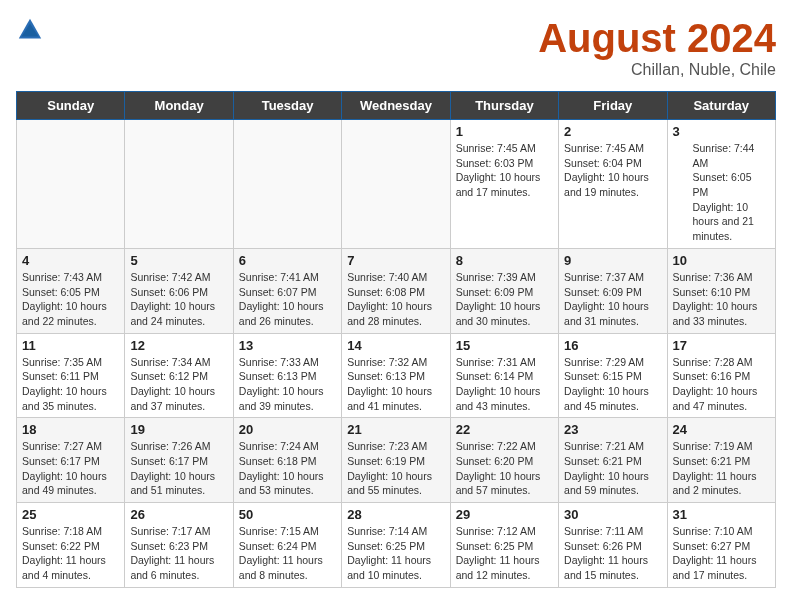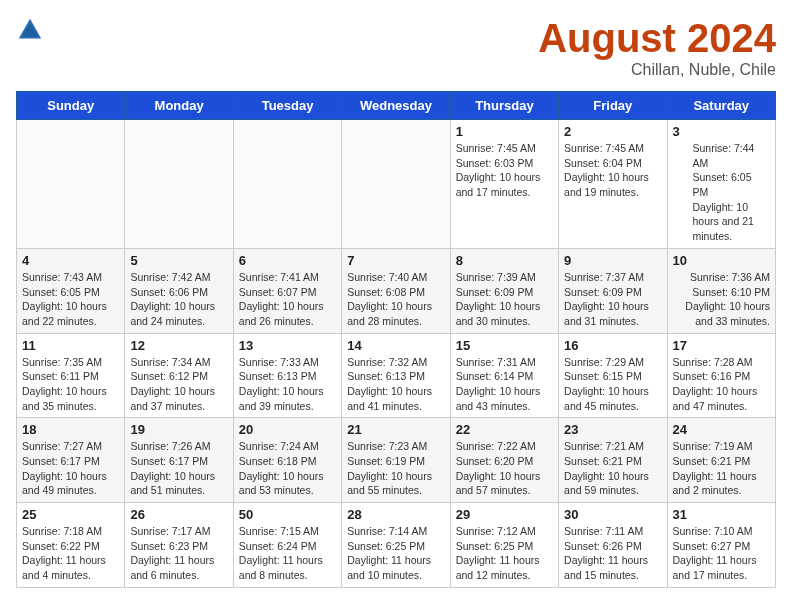--- a/index.html
+++ b/index.html
@@ -46,21 +46,21 @@
     .location {
       font-size: 16px;
       color: #555;
     }
     table {
       width: 100%;
       border-collapse: collapse;
       font-size: 11px;
     }
     thead tr th {
-      background-color: #1d4ed8;
+      background-color: #404040;
       color: #fff;
       text-align: center;
       padding: 6px 4px;
       font-size: 13px;
       border: 1px solid #1a5fa0;
     }
     tbody tr td {
       border: 1px solid #ccc;
       vertical-align: top;
       padding: 4px 5px;
@@ -171,21 +171,21 @@
 Daylight: 10 hours and 30 minutes.</div>
         </td>
         <td>
           <div class="day-number">9</div>
           <div class="day-info" style="white-space: pre-line;">Sunrise: 7:37 AM
 Sunset: 6:09 PM
 Daylight: 10 hours and 31 minutes.</div>
         </td>
         <td>
           <div class="day-number">10</div>
-          <div class="day-info" style="white-space: pre-line; text-align: right;">Sunrise: 7:36 AM
+          <div class="day-info" style="white-space: pre-line;">Sunrise: 7:36 AM
 Sunset: 6:10 PM
 Daylight: 10 hours and 33 minutes.</div>
         </td>
       </tr>
       <tr>
         <td>
           <div class="day-number">11</div>
           <div class="day-info" style="white-space: pre-line;">Sunrise: 7:35 AM
 Sunset: 6:11 PM
 Daylight: 10 hours and 35 minutes.</div>

